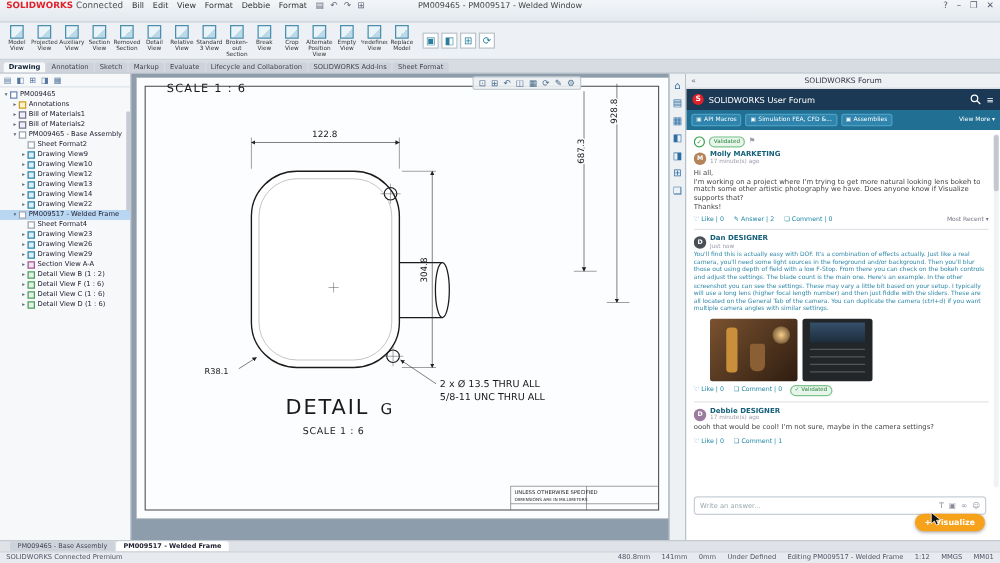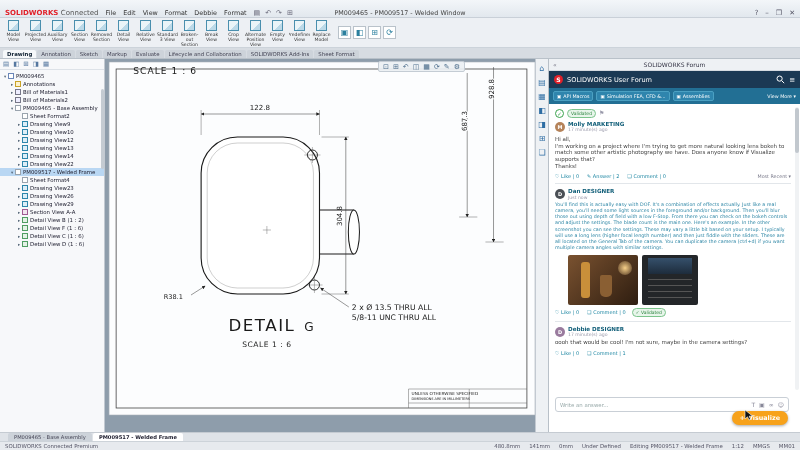--- a/index.html
+++ b/index.html
@@ -2,21 +2,21 @@
 <html><head>
 <meta charset="utf-8">
 <style>
   *{box-sizing:border-box;margin:0;padding:0}
   body{width:800px;height:450px;overflow:hidden;background:#e8ecf0;
        font-family:"DejaVu Sans","Liberation Sans",sans-serif;font-size:6px;color:#333}
   .app{display:flex;flex-direction:column;width:800px;height:450px}
 
   
   .titlebar{height:18px;background:linear-gradient(#f3f6f9,#e2e8ee);border-bottom:1px solid #c9d0d8;
-            display:flex;align-items:flex-end;gap:7px;padding:0 5px;position:relative;flex:none}
+            display:flex;align-items:flex-start;gap:7px;padding:0 5px;position:relative;flex:none}
   .logo{font-size:7px;font-weight:bold;color:#e12029;white-space:nowrap}
   .logo .connected{color:#555;font-weight:normal}
   .menu{display:flex;gap:7px;font-size:6.4px;color:#333}
   .qicons{display:flex;gap:5px;font-size:7px;color:#667}
   .doc-title{position:absolute;left:50%;transform:translateX(-50%);font-size:6.4px;color:#444;white-space:nowrap}
   .winbtns{margin-left:auto;display:flex;gap:7px;font-size:7px;color:#556}
 
   
   .ribbon{height:30px;background:#edf0f4;border-bottom:1px solid #ccd3da;display:flex;align-items:stretch;
           padding:1px 3px;flex:none}
@@ -142,21 +142,21 @@
 <body>
 
 <div class="app">
 
   <div class="titlebar">
     <div class="logo">
       <span>SOLIDWORKS</span>
       <span class="connected">Connected</span>
     </div>
     <div class="menu" id="menubar">
-        <span>File</span>
+        <span>Bill</span>
         <span>Edit</span>
         <span>View</span>
         <span>Format</span>
         <span>Debbie</span>
         <span>Format</span>
       </div>
     <div class="qicons" id="quickicons">
         <span>▤</span>
         <span>↶</span>
         <span>↷</span>

